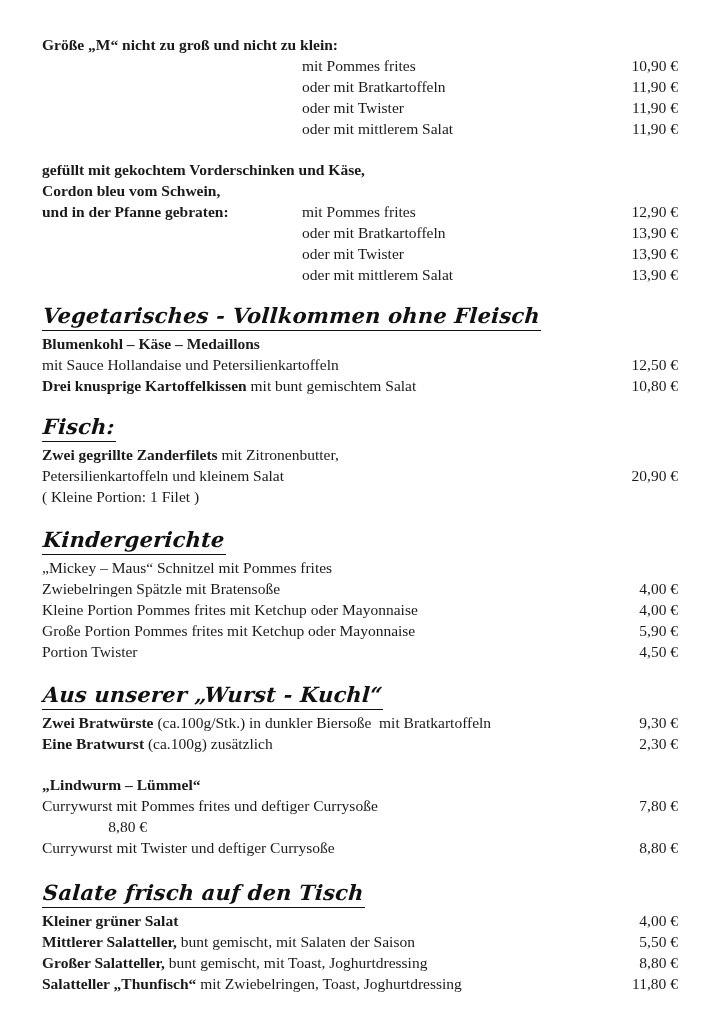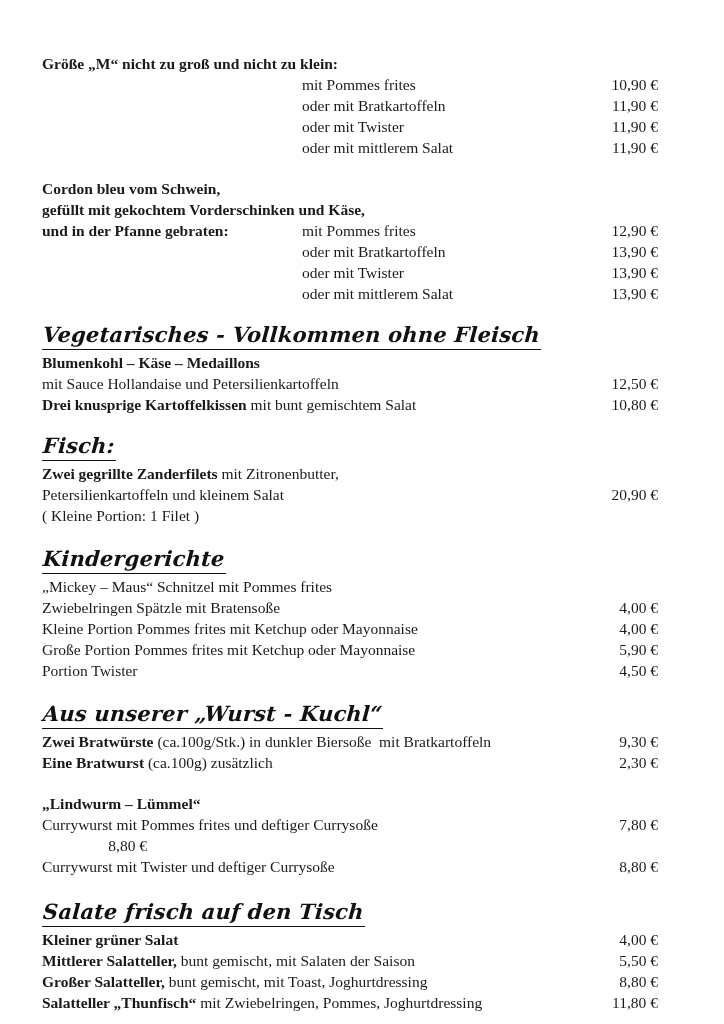--- a/index.html
+++ b/index.html
@@ -33,21 +33,21 @@
   .desc {
     flex: 1 1 auto;
     font-size: 15.5px;
     line-height: 21px;
     white-space: pre;
   }
   .price {
     flex: 0 0 auto;
     width: 105px;
     text-align: right;
-    padding-right: 66px;
+    padding-right: 46px;
     font-size: 15.5px;
     line-height: 21px;
     white-space: pre;
   }
 
   
   .opt .desc { padding-left: 260px; }
 
   .bold { font-weight: bold; }
   .reg  { font-weight: normal; }
@@ -70,21 +70,21 @@
     margin: 0 0 2px 0;
     transform: skewX(-4deg);
     transform-origin: left bottom;
     white-space: pre;
   }
   .sp-18 { height: 18px; }
   .sp-20 { height: 20px; }
   .sp-22 { height: 22px; }
   .sp-34 { height: 34px; }
 
-  .hdr-row .desc { font-weight: bold; margin-top: 19px; }
+  .hdr-row .desc { font-weight: bold; }
   .lead-col { display: inline-block; width: 260px; font-weight: bold; white-space: pre; }
 </style>
 </head>
 <body>
 
 <div class="page">
 
   <div class="sp-34"></div>
 
   <div class="block">
@@ -108,25 +108,25 @@
     <div class="row opt">
       <div class="desc reg">oder mit mittlerem Salat</div>
       <div class="price">11,90 €</div>
     </div>
   </div>
 
   <div class="sp-20"></div>
 
   <div class="block">
     <div class="row">
+      <div class="desc bold">gefüllt mit gekochtem Vorderschinken und Käse,</div>
+      <div class="price"></div>
+    </div>
+    <div class="row">
       <div class="desc bold">Cordon bleu vom Schwein,</div>
-      <div class="price"></div>
-    </div>
-    <div class="row">
-      <div class="desc bold">gefüllt mit gekochtem Vorderschinken und Käse,</div>
       <div class="price"></div>
     </div>
 
     <div class="row">
       <div class="desc"><span class="lead-col">und in der Pfanne gebraten:</span><span class="reg">mit Pommes frites</span></div>
       <div class="price">12,90 €</div>
     </div>
 
     <div class="row opt">
       <div class="desc reg">oder mit Bratkartoffeln</div>
@@ -251,18 +251,18 @@
     </div>
     <div class="row">
       <div class="desc"><span class="bold">Mittlerer Salatteller,</span><span class="reg"> bunt gemischt, mit Salaten der Saison</span></div>
       <div class="price">5,50 €</div>
     </div>
     <div class="row">
       <div class="desc"><span class="bold">Großer Salatteller,</span><span class="reg"> bunt gemischt, mit Toast, Joghurtdressing</span></div>
       <div class="price">8,80 €</div>
     </div>
     <div class="row">
-      <div class="desc"><span class="bold">Salatteller „Thunfisch“</span><span class="reg"> mit Zwiebelringen, Pommes, Joghurtdressing</span></div>
+      <div class="desc"><span class="bold">Salatteller „Thunfisch“</span><span class="reg"> mit Zwiebelringen, Toast, Joghurtdressing</span></div>
       <div class="price">11,80 €</div>
     </div>
   </div>
 
 </div>
 
 </body></html>

